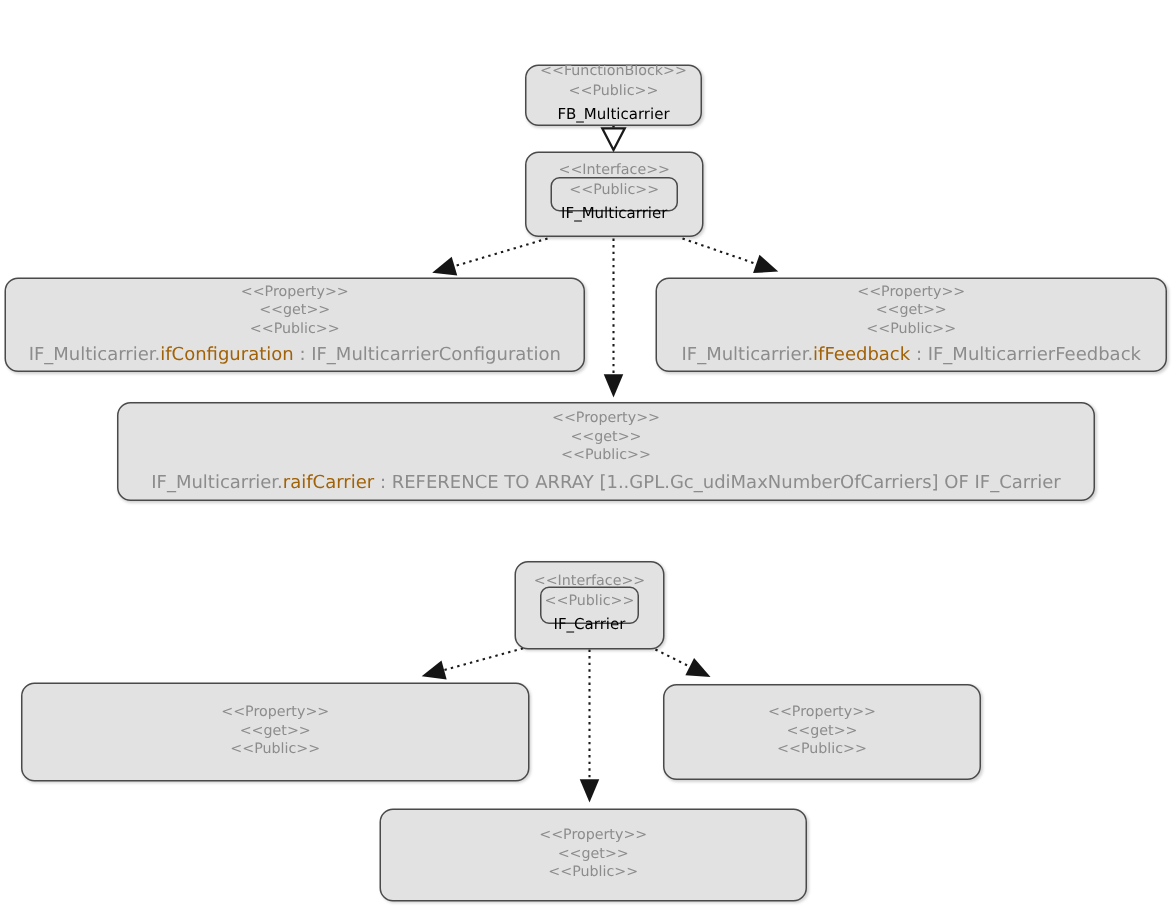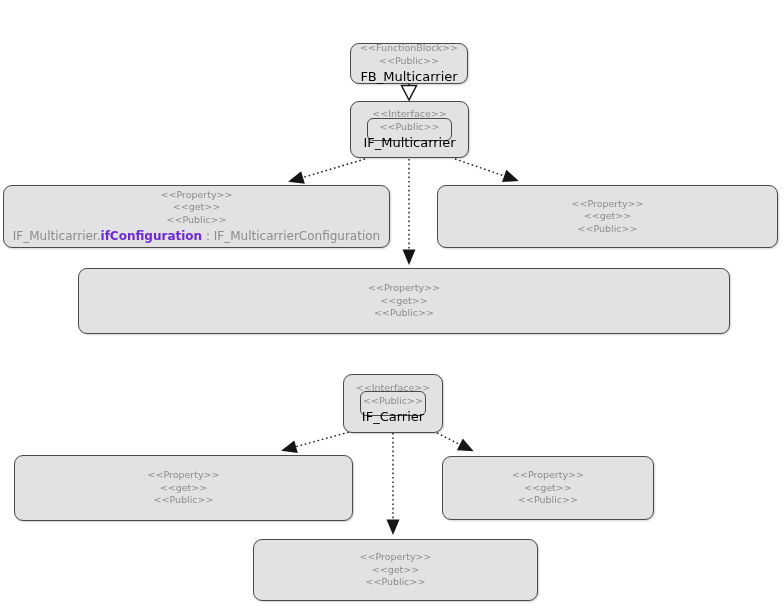--- a/index.html
+++ b/index.html
@@ -30,23 +30,23 @@
     border: 1.5px solid #4a4a4a;
     border-radius: 6px;
     box-sizing: border-box;
     display: flex;
     flex-direction: column;
     align-items: center;
     justify-content: center;
     margin: 1px;
   }
   .st { font-size: 9.5px; line-height: 12.5px; color: #8c8c8c; white-space: nowrap; }
-  .nm { font-size: 13px; line-height: 17px; color: #000000; margin-top: 1px; white-space: nowrap; }
+  .nm { font-size: 10px; line-height: 17px; color: #000000; margin-top: 1px; white-space: nowrap; }
   .sig { font-size: 12px; line-height: 16px; color: #8c8c8c; margin-top: 2px; white-space: nowrap; }
-  .sig b { color: #6d28d9; font-weight: bold; }
+  .sig b { color: #a16207; font-weight: normal; }
 </style>
 </head>
 <body>
 
 <div class="canvas">
 
   <svg class="wires" viewBox="0 0 784 611" xmlns="http://www.w3.org/2000/svg">
     <defs>
       <marker id="solidArrow" markerUnits="userSpaceOnUse" markerWidth="18" markerHeight="16" refX="13" refY="7" orient="auto">
         <path d="M0.5,0.5 L16,7 L0.5,13.5 Z" fill="#151515"></path>
@@ -89,26 +89,28 @@
     <div class="st">&lt;&lt;Property&gt;&gt;</div>
     <div class="st">&lt;&lt;get&gt;&gt;</div>
     <div class="st">&lt;&lt;Public&gt;&gt;</div>
     <div class="sig fit"><span>IF_Multicarrier.</span><b>ifConfiguration</b><span> : IF_MulticarrierConfiguration</span></div>
   </div>
 
   <div class="node" style="left:437px; top:185px; width:341px; height:63px;">
     <div class="st">&lt;&lt;Property&gt;&gt;</div>
     <div class="st">&lt;&lt;get&gt;&gt;</div>
     <div class="st">&lt;&lt;Public&gt;&gt;</div>
+    <div class="sig fit"><span>IF_Multicarrier.</span><b>ifFeedback</b><span> : IF_MulticarrierFeedback</span></div>
   </div>
 
   <div class="node" style="left:78px; top:268px; width:652px; height:66px;">
     <div class="st">&lt;&lt;Property&gt;&gt;</div>
     <div class="st">&lt;&lt;get&gt;&gt;</div>
     <div class="st">&lt;&lt;Public&gt;&gt;</div>
+    <div class="sig fit"><span>IF_Multicarrier.</span><b>raifCarrier</b><span> : REFERENCE TO ARRAY [1..GPL.Gc_udiMaxNumberOfCarriers] OF IF_Carrier</span></div>
   </div>
 
   <div class="node double" style="left:343px; top:374px; width:100px; height:59px;">
     <div class="inner">
       <div class="st">&lt;&lt;Interface&gt;&gt;</div>
       <div class="st">&lt;&lt;Public&gt;&gt;</div>
       <div class="nm fit">IF_Carrier</div>
     </div>
   </div>
 

